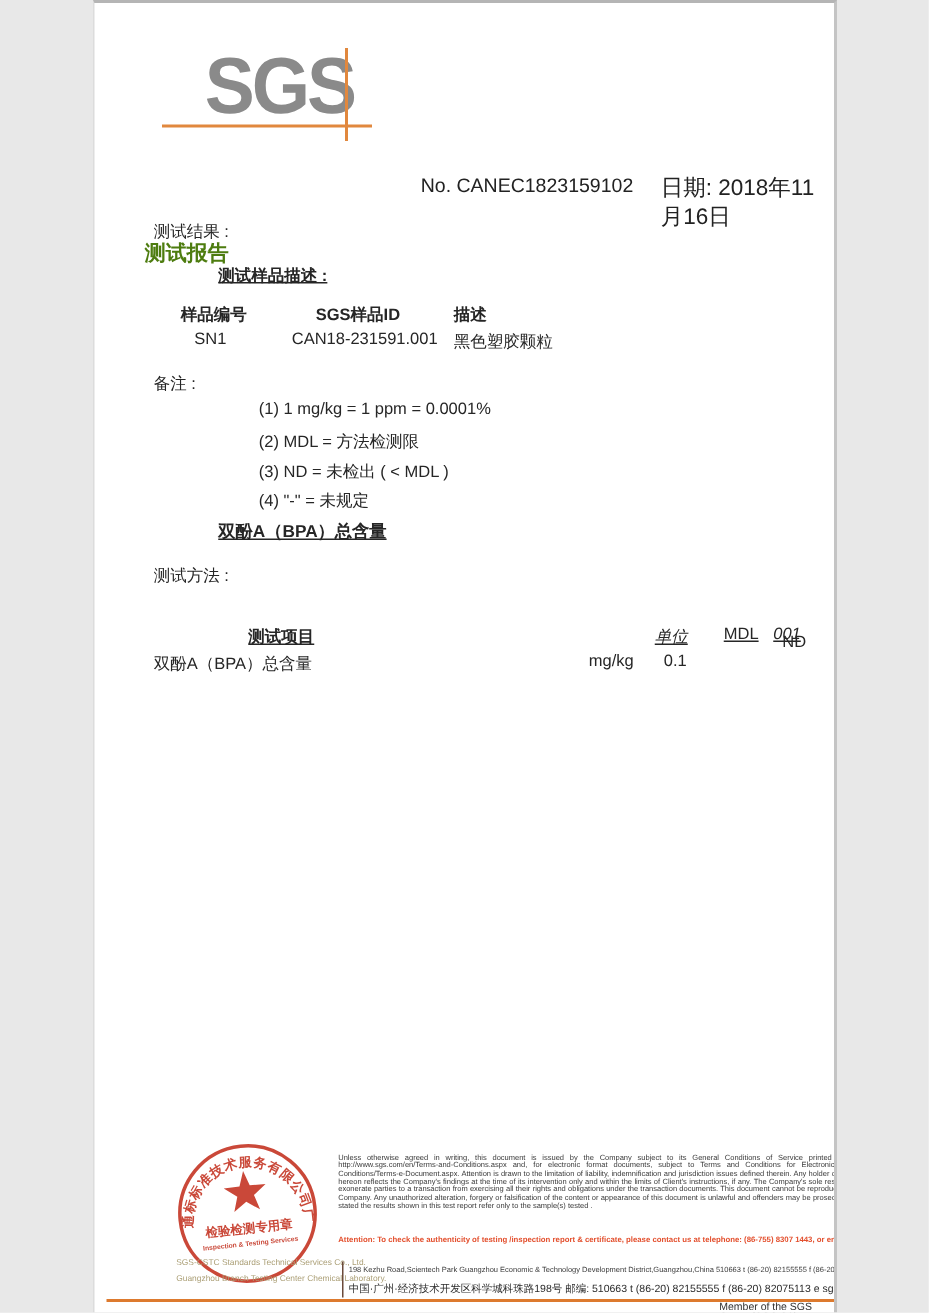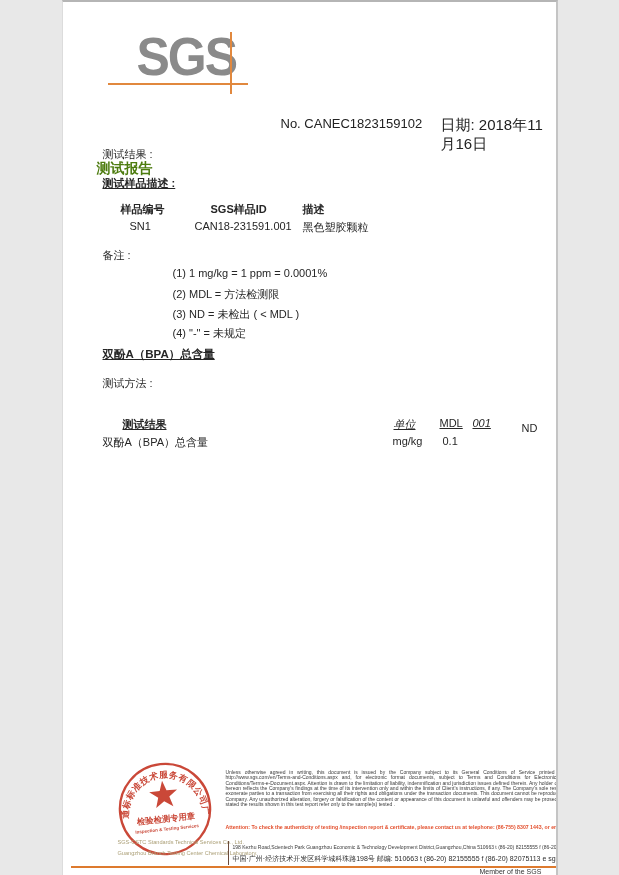--- a/index.html
+++ b/index.html
@@ -31,21 +31,21 @@
   .logo-vline { left:167px; top:30px; width:2px; height:62px; background:#e1883e; }
 
   
   .doc-title { left:34px; top:110px; font-size:14px; font-weight:bold; color:#4d7c0f;margin-top:48px; }
   .report-no { left:218px; top:114px; font-size:13px; }
   .report-date { left:378px; top:114px; font-size:15px; }
   .page-info { left:518px; top:114px; font-size:11px; }
 
   .t11 { font-size:11px; color:#262626; }
   .bold { font-weight:bold; }
-  .ul { text-decoration:underline; }
+  .ul { text-decoration:underline;margin-left:43px; }
   .it { font-style:italic; }
 
   .results-label { left:40px; top:145px; }
   .sample-desc-heading { left:40px; top:174px; }
 
   
   .st-h1 { left:58px;  top:200px; }
   .st-h2 { left:148px; top:200px; }
   .st-h3 { left:240px; top:200px; }
   .st-c1 { left:67px;  top:218px;text-align:right; }
@@ -120,21 +120,21 @@
 
   <div class="abs t11 notes-label">备注 :</div>
   <div class="abs t11 note-0">(1) 1 mg/kg = 1 ppm = 0.0001%</div>
   <div class="abs t11 note-1">(2) MDL = 方法检测限</div>
   <div class="abs t11 note-2">(3) ND = 未检出 ( &lt; MDL )</div>
   <div class="abs t11 note-3">(4) "-" = 未规定</div>
 
   <div class="abs t11 bold ul bpa-heading">双酚A（BPA）总含量</div>
   <div class="abs t11 method-label">测试方法 :</div>
 
-  <div class="abs t11 bold ul rt-h1">测试结果</div>
+  <div class="abs t11 bold ul rt-h1">测试项目</div>
   <div class="abs t11 it ul rt-h2">单位</div>
   <div class="abs t11 ul rt-h3">MDL</div>
   <div class="abs t11 it ul rt-h4">001</div>
   <div class="abs t11 rt-c1">双酚A（BPA）总含量</div>
   <div class="abs t11 rt-c2">mg/kg</div>
   <div class="abs t11 rt-c3">0.1</div>
   <div class="abs t11 rt-c4">ND</div>
 
   <svg class="abs stamp" viewBox="0 0 100 100">
     <circle cx="50" cy="50" r="46" fill="none" stroke="#c63b2a" stroke-width="2.4"></circle>

